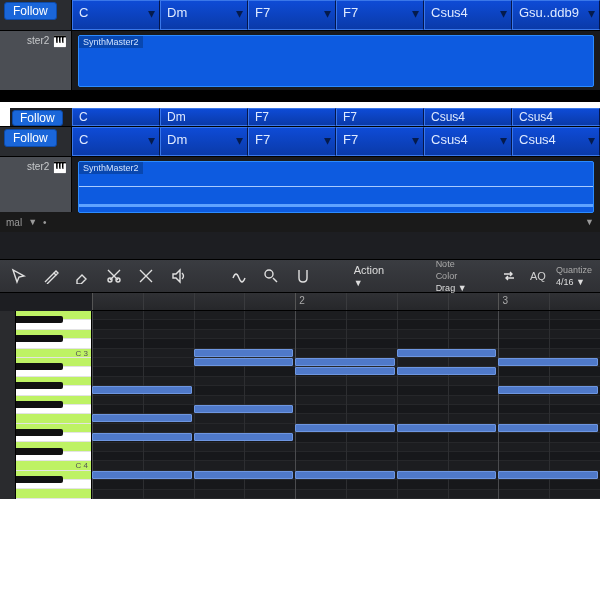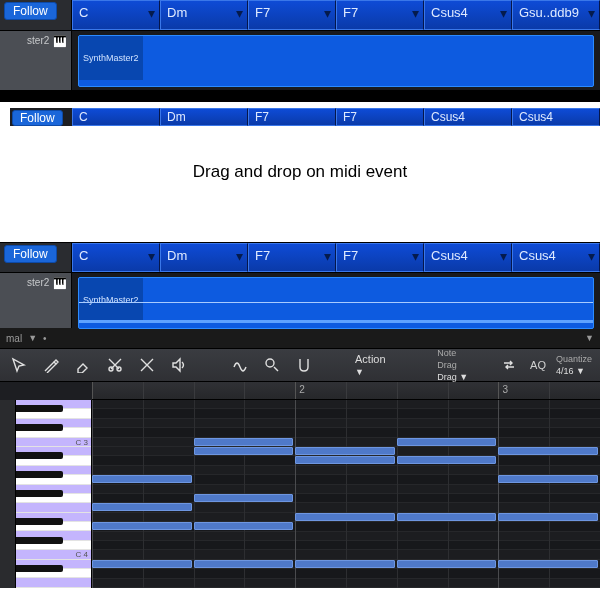--- a/index.html
+++ b/index.html
@@ -29,21 +29,21 @@
     border-right:1px solid #000; display:flex; align-items:flex-start;
     justify-content:flex-end; padding:4px 4px; gap:4px;
   }
   .piano-icon { font-size:11px; filter: grayscale(1) brightness(1.4); }
   .clip-area { flex:1; position:relative; background:#191a1d; padding:4px 6px; }
   .clip {
     position:relative; height:52px; background:#0d5be0;
     border:1px solid #2c8bff; border-radius:2px; overflow:hidden;
   }
   .clip-title { position:absolute; top:0; left:0; background:#0847b0; color:#cfe2ff;
-    font-size:9px; padding:17px 4px;text-align:center; }
+    font-size:9px; padding:1px 4px;text-align:center; }
   .clip-wave { position:absolute; left:0; right:0; top:28px; height:3px; background:#5fa3ff;}
   .clip-wave.thin { height:1px; top:24px; background:#a8cbff; }
 
   
   .black-strip { height:12px; background:#000; }
 
   
   .drop-area { padding: 6px 0 0 0; }
   .mini-arr { display:flex; height:18px; background:#1d1e22; margin-left:10px; }
   .mini-follow { width:62px; display:flex; align-items:center; }
@@ -62,21 +62,21 @@
   .normal-bar {
     height:20px; background:#1a1a1a; display:flex; align-items:center;
     padding:0 6px; gap:6px; color:#9a9a9a; font-size:10px;
   }
   .normal-bar .gap { flex:1; }
 
   
   .toolbar {
     height:34px; background:linear-gradient(#3a3c41,#2f3034);
     display:flex; align-items:center; padding:0 8px; gap:10px;
-    border-top:1px solid #000; border-bottom:1px solid #000;
+    border-top:1px solid #000; border-bottom:1px solid #000;margin-top:27px;
   }
   .toolbar svg { width:16px; height:16px; fill:none; stroke:#e0e0e0; stroke-width:1.4; }
   .toolbar .tool-btn { width:22px; height:22px; display:flex; align-items:center; justify-content:center; cursor:pointer; }
   .toolbar .divider { width:20px; }
   .toolbar .label-combo { display:flex; flex-direction:column; font-size:9px; color:#aaa; line-height:12px; }
   .toolbar .label-combo .value { color:#ddd; }
   .toolbar .action-btn { font-size:11px; color:#ddd; cursor:pointer; }
 
   
   .ruler {
@@ -84,21 +84,21 @@
     border-bottom:1px solid #000; position:relative; color:#aaa; font-size:10px;
   }
   .ruler .tick { position:absolute; top:0; bottom:0; border-left:1px solid #555; padding-left:3px; line-height:16px;}
 
   
   .ruler .sub { position:absolute; top:0; bottom:0; border-left:1px solid #3a3b3e; }
 
   
   .roll { display:flex; height:188px; background:#1f2023; overflow:hidden; }
   .gutter { width:16px; background:#2a2b2e; border-right:1px solid #000; }
-  .piano { width:76px; background:#c4b5fd; position:relative; border-right:1px solid #000; }
+  .piano { width:76px; background:#bef264; position:relative; border-right:1px solid #000; }
   .key { height:9.4px; border-bottom:1px solid #e3e3e3; }
   .key.black {
     position:relative; background:#fff;
   }
   .key.black::before {
     content:""; position:absolute; left:0; top:-4px; height:7px; width:62%;
     background:#111; border-radius:0 2px 2px 0;
   }
   .oct-label { position:absolute; right:3px; font-size:8px; color:#555; }
 
@@ -151,21 +151,20 @@
     </div>
     <div class="mini-chords" id="s2-chords">
         <div class="mini-chord"><span>C</span></div>
         <div class="mini-chord"><span>Dm</span></div>
         <div class="mini-chord"><span>F7</span></div>
         <div class="mini-chord"><span>F7</span></div>
         <div class="mini-chord"><span>Csus4</span></div>
         <div class="mini-chord"><span>Csus4</span></div>
       </div>
   </div>
-  <div class="drop-text">Drag and drop on midi event</div>
 </div>
 
 <div class="editor">
 
   <div class="arr-row1">
     <div class="follow-cell">
       <button class="follow-btn">Follow</button>
     </div>
     <div class="chord-track" id="s3-chords">
         <div class="chord-block"><span>C</span><span class="chevron">▾</span></div>
@@ -254,21 +253,21 @@
     </div>
 
     <div class="divider"></div>
     <span class="action-btn">
       <span>Action</span>
       <span class="chevdown"> ▼</span>
     </span>
 
     <div class="divider"></div>
     <div class="label-combo">
-      <span>Note Drag</span>
+      <span>Note Color</span>
       <span class="value"><span>Drag</span> <span class="chevdown">▼</span></span>
     </div>
 
     <div style="flex:1"></div>
 
     <div class="tool-btn">
       <svg viewBox="0 0 16 16">
           <path d="M3 6 L11 6 M9 4 L11 6 L9 8"></path>
           <path d="M13 10 L5 10 M7 8 L5 10 L7 12"></path>
         </svg>

